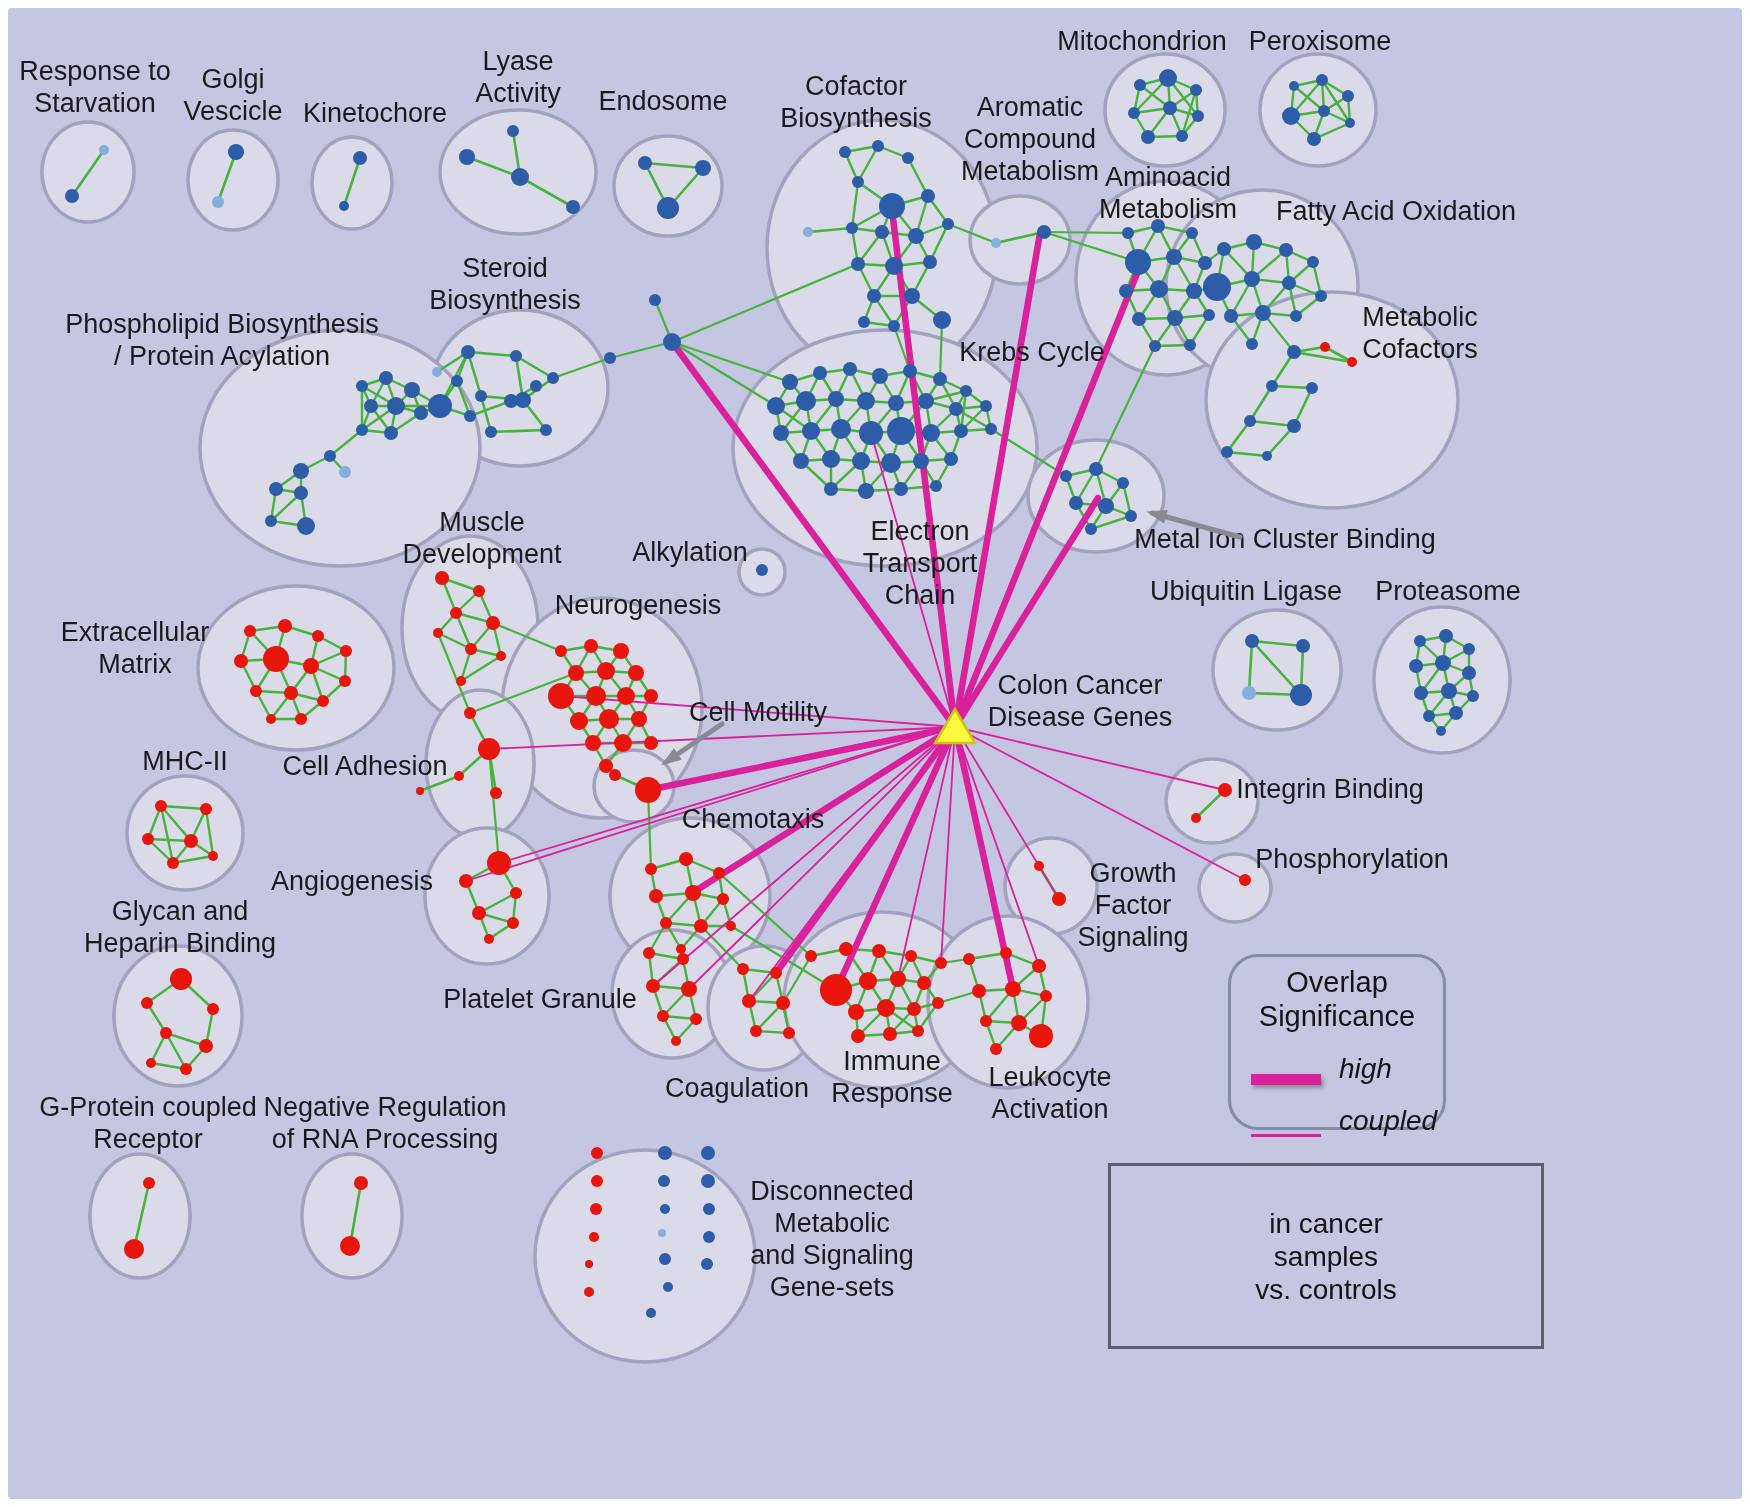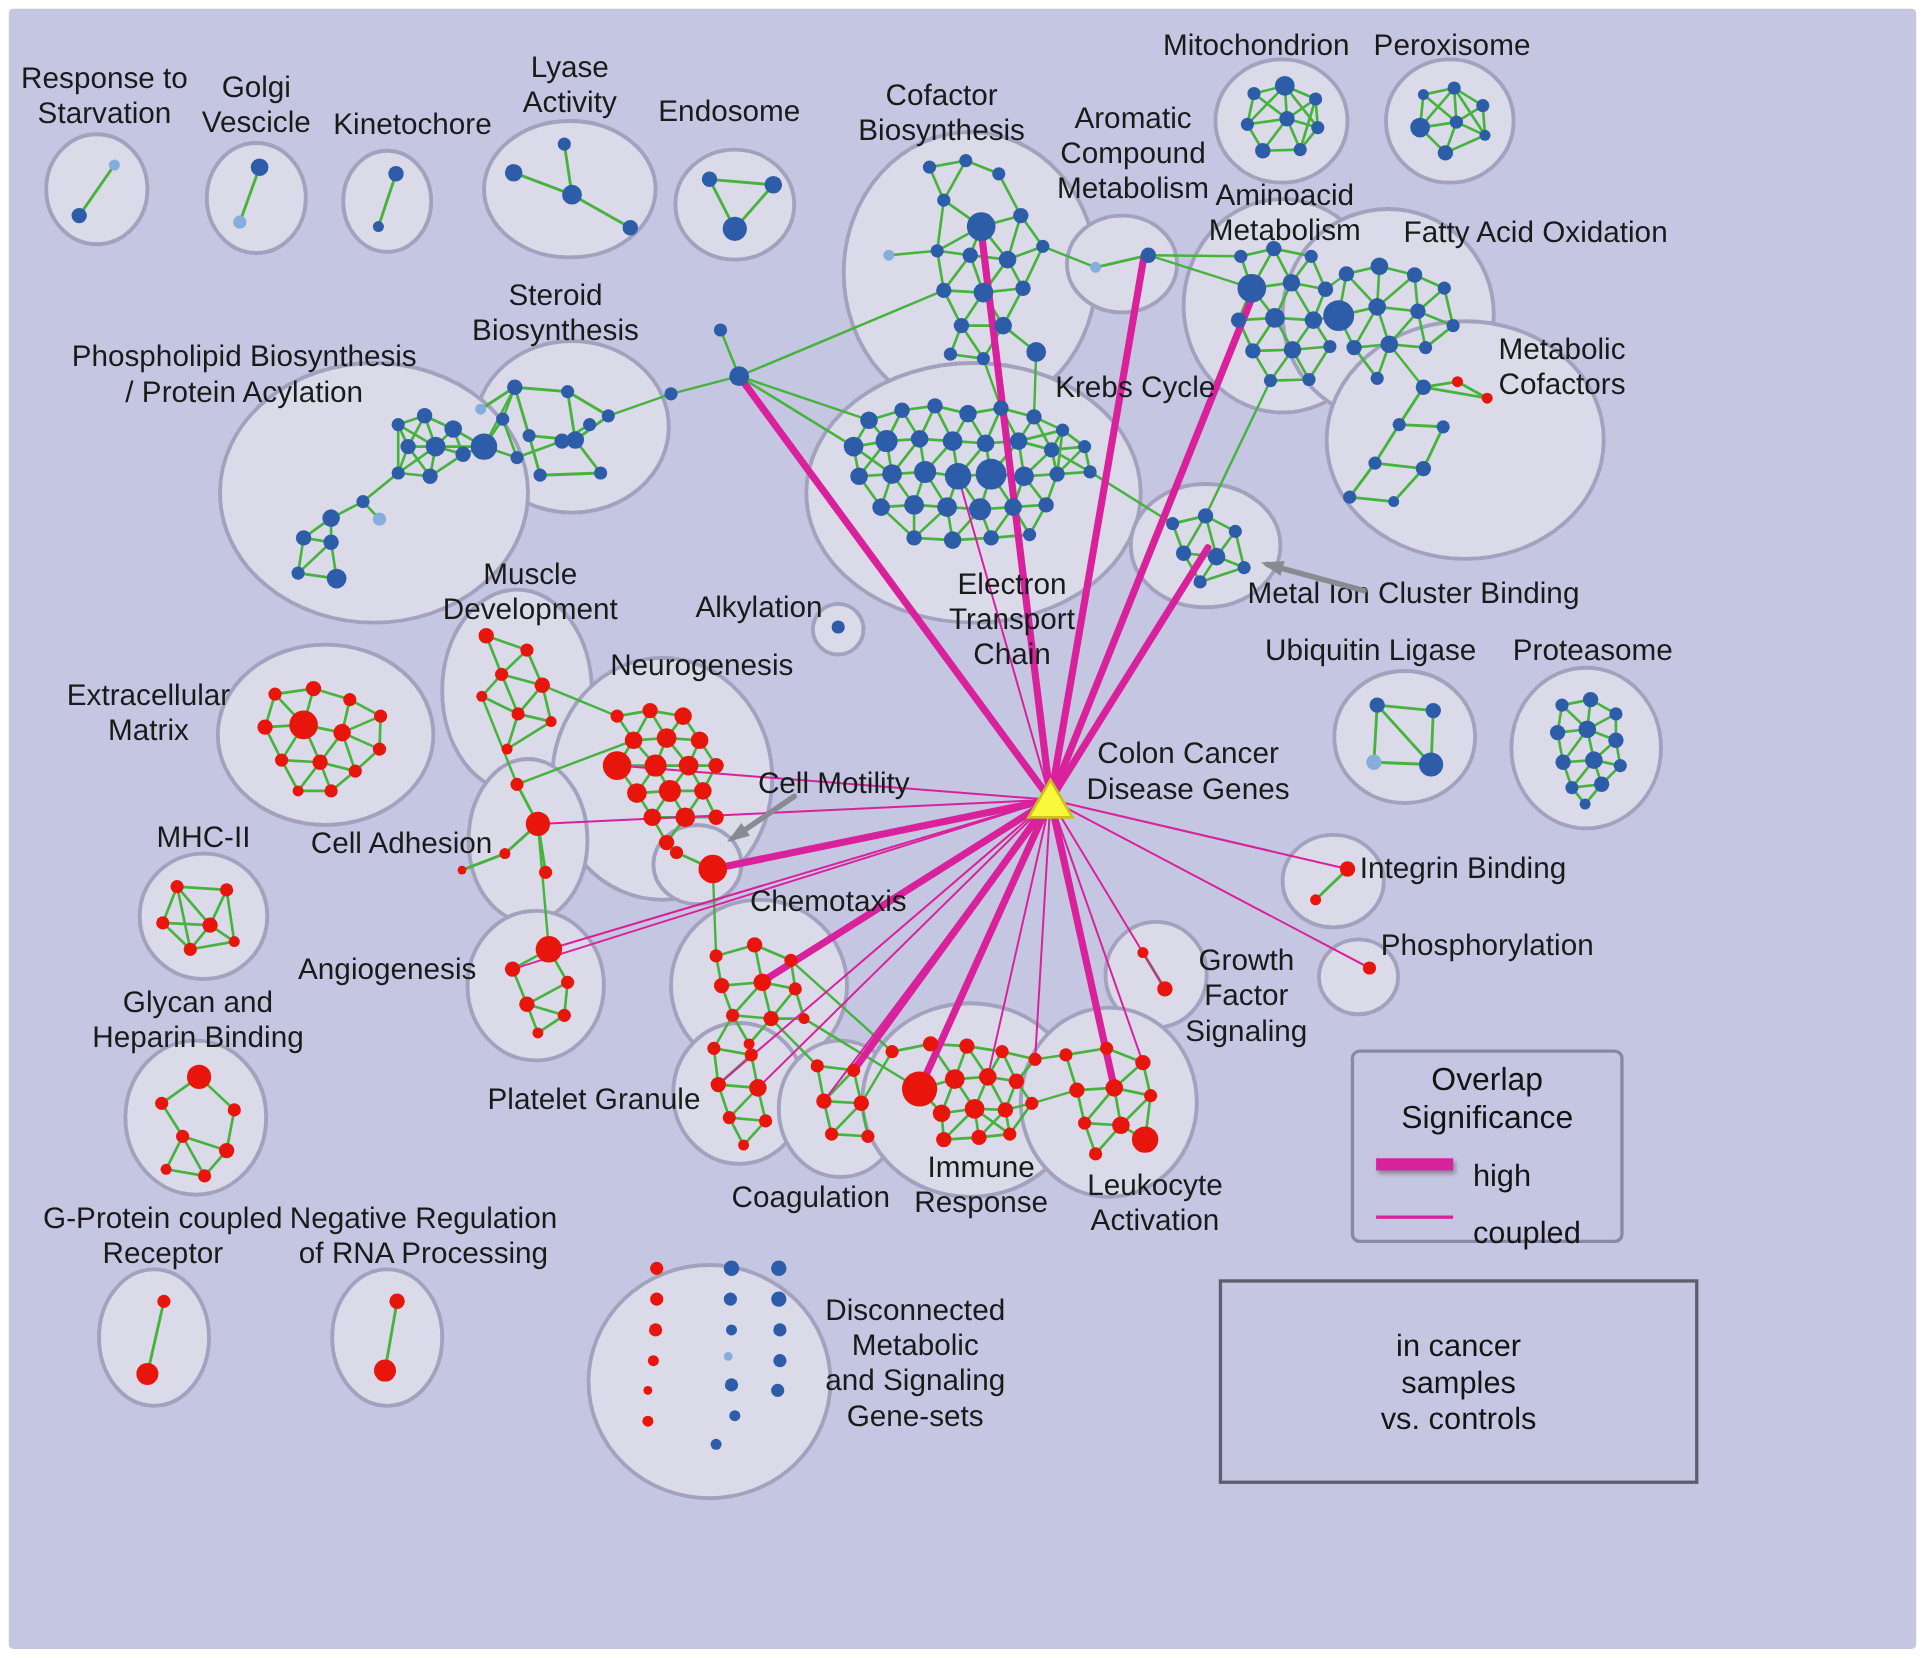--- a/index.html
+++ b/index.html
@@ -1,21 +1,21 @@
 <!DOCTYPE html>
 <html><head>
 <meta charset="utf-8">
 <style>
   html,body{margin:0;padding:0;background:#ffffff;}
   .frame{position:relative;width:1750px;height:1507px;background:#ffffff;font-family:"Liberation Sans",sans-serif;overflow:hidden;}
   svg{position:absolute;left:0;top:0;font-family:"Liberation Sans",sans-serif;}
   .legend{position:absolute;color:#141414;box-sizing:border-box;}
-  .legend-overlap{left:1228px;top:954px;width:248px;height:176px;border:3px solid #8689a8;border-radius:8px;padding-top:8px;}
+  .legend-overlap{left:1228px;top:954px;width:218px;height:176px;border:3px solid #8689a8;border-radius:30px;padding-top:8px;}
   .legend-overlap .title{text-align:center;font-size:29px;line-height:34px;white-space:pre-line;}
-  .legend-overlap .row{display:flex;align-items:flex-start;margin:20px 0 0 20px;}
+  .legend-overlap .row{display:flex;align-items:flex-end;margin:20px 0 0 20px;font-style:italic;}
   .legend-overlap .sample{width:70px;margin-right:18px;flex:none;}
   .legend-overlap .sample.high{height:11px;background:#d9219c;box-shadow:2px 3px 4px rgba(70,70,80,.5);}
   .legend-overlap .sample.moderate{height:3px;background:#d9219c;}
   .legend-overlap .lab{font-size:28px;}
   .legend-enriched{left:1108px;top:1163px;width:436px;height:186px;border:3px solid #5c5e6e;display:flex;}
   .enr-left{width:290px;padding:6px 0 0 52px;flex:none;}
   .enr-title{font-size:29px;text-align:center;width:212px;}
   .gradient{width:212px;height:54px;margin-top:10px;background:linear-gradient(90deg,#2b50c4 0%,#86a3de 30%,#ffffff 50%,#efa49a 70%,#e2150d 100%);box-shadow:3px 4px 5px rgba(70,70,80,.45);}
   .du{display:flex;justify-content:space-between;width:212px;font-size:29px;margin-top:12px;}
   .enr-note{flex:1;display:flex;align-items:center;justify-content:center;text-align:center;font-size:28px;line-height:33px;white-space:pre-line;}

